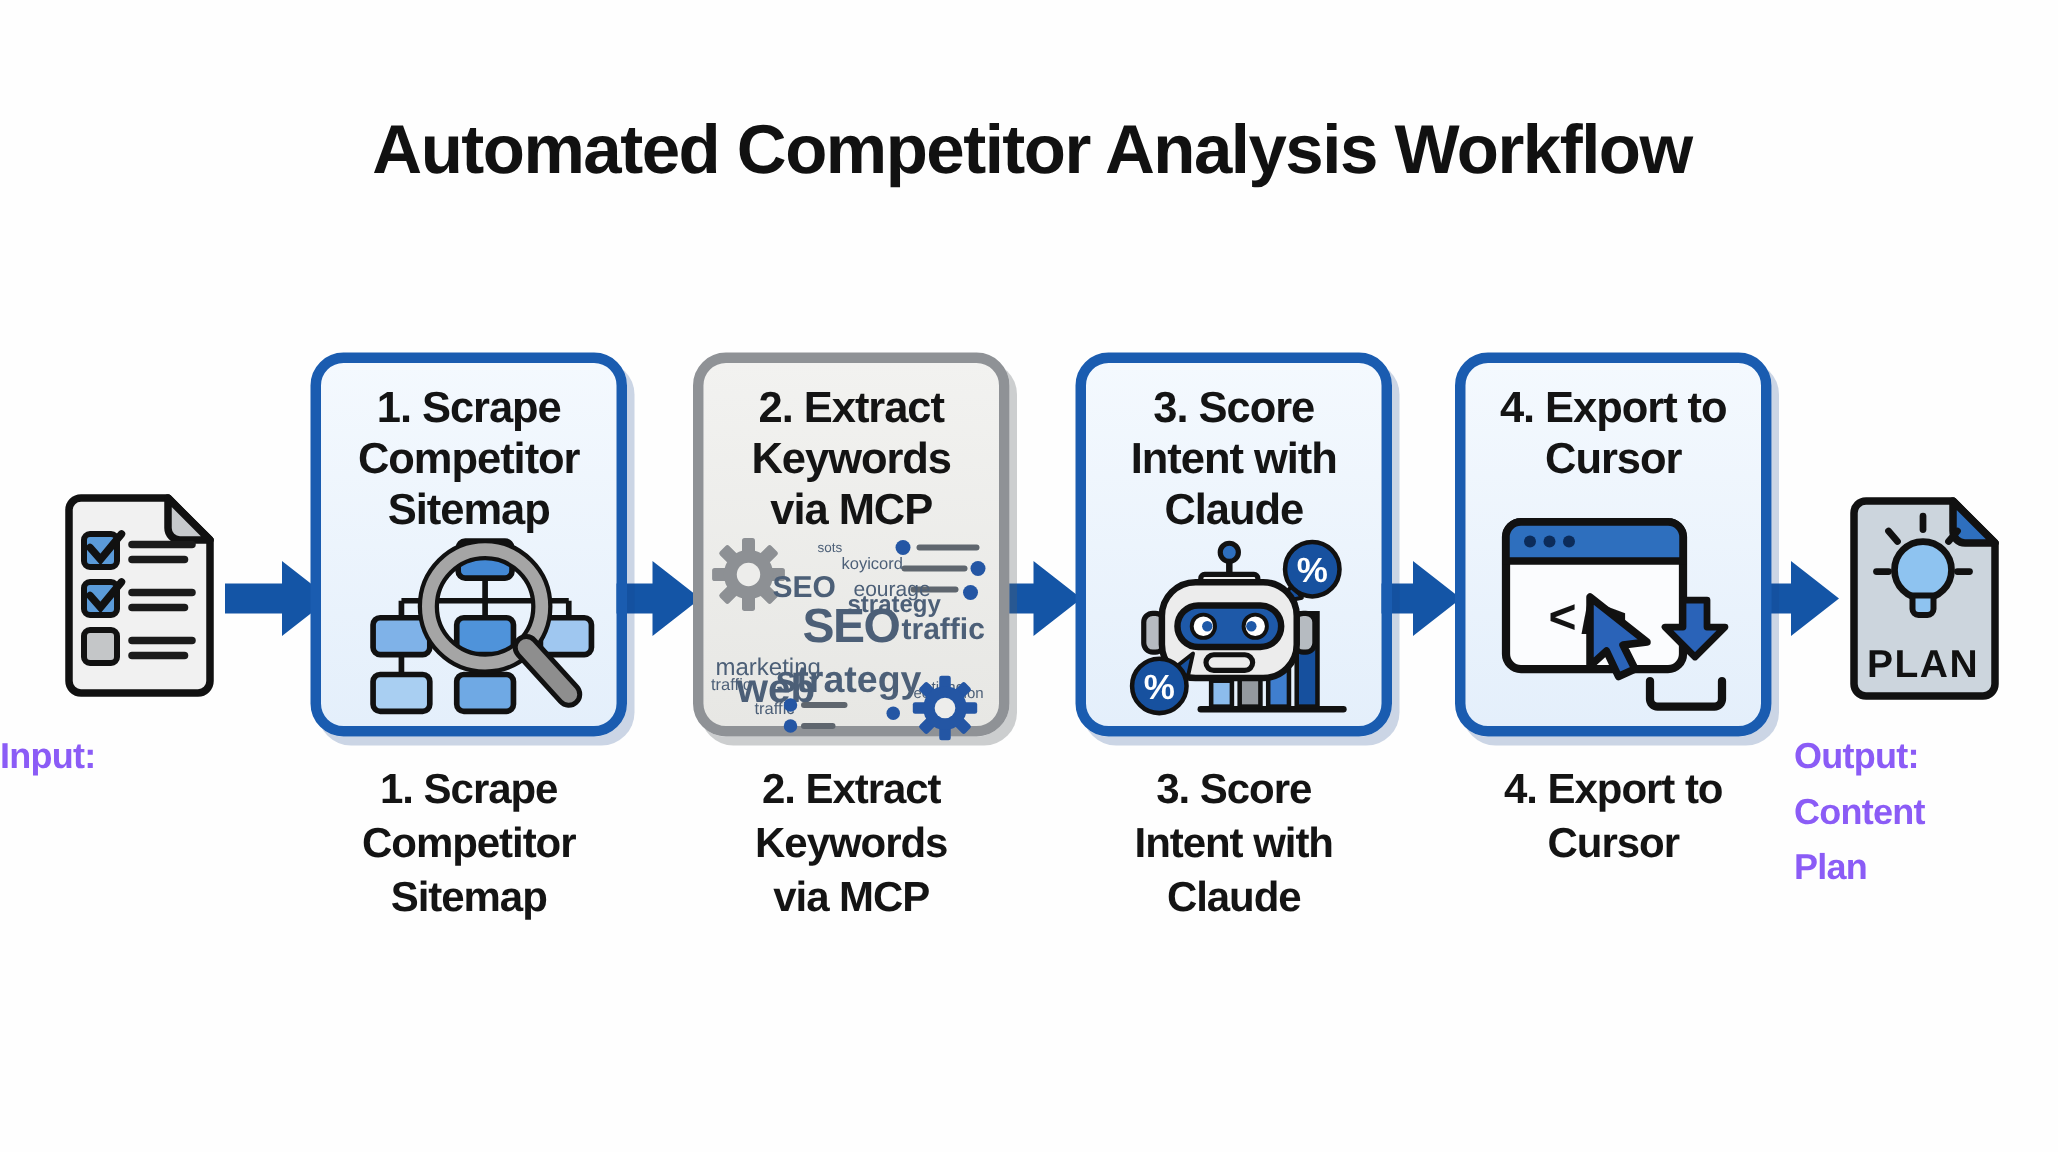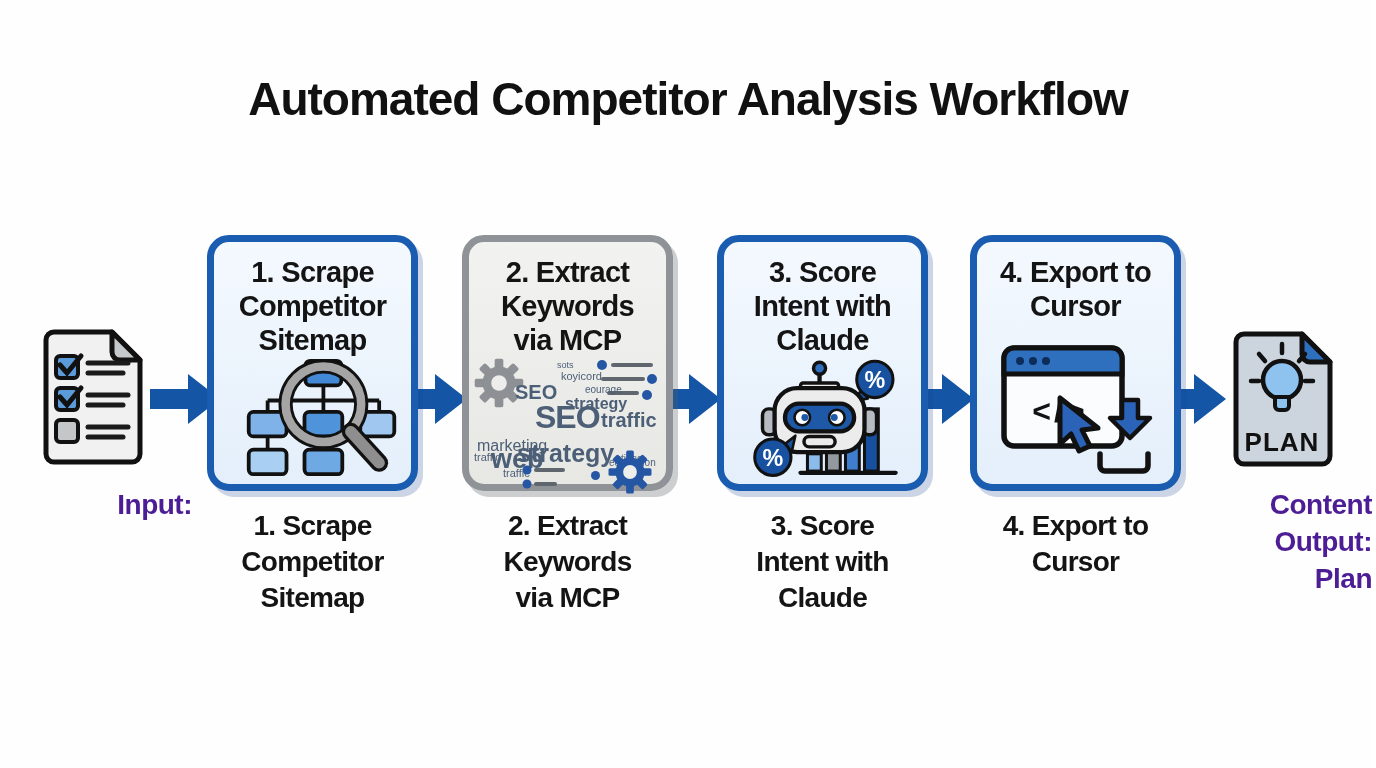--- a/index.html
+++ b/index.html
@@ -3,22 +3,22 @@
 <meta charset="utf-8">
 <style>
   * { margin:0; padding:0; box-sizing:border-box; }
   html,body { width:1376px; height:768px; background:#ffffff; font-family:"Liberation Sans","DejaVu Sans",sans-serif; }
   .canvas { position:relative; width:1372px; height:768px; background:#fefefe; overflow:hidden;text-decoration:underline; }
 
   .page-title { position:absolute; top:72px; left:0; width:1376px; text-align:center;
     font-size:46px; font-weight:800; color:#111; letter-spacing:-1px; }
 
   .node-icon { position:absolute; }
-  .node-label { position:absolute; text-align:right; font-size:28px; font-weight:700;
-    color:#4c1d95; line-height:37px; letter-spacing:-0.5px; }
+  .node-label { position:absolute; text-align:left; font-size:24px; font-weight:700;
+    color:#8b5cf6; line-height:37px; letter-spacing:-0.5px; }
   .input-icon  { left:40px;  top:328px; }
   .input-label { left:0px;   top:486px; width:192px; }
   .output-icon { left:1230px; top:330px; }
   .output-label{ left:1196px; top:486px; width:176px; }
 
   .card { position:absolute; top:235px; width:211px; height:256px; border-radius:22px;
     border:7px solid #1a5cb0; background:linear-gradient(180deg,#f4f9fe 0%,#e4effb 100%);
     box-shadow:5px 6px 0 rgba(21,70,140,0.22); display:flex; flex-direction:column; align-items:center; }
   .card.gray { border-color:#8f9296; background:linear-gradient(180deg,#f2f2f0 0%,#e7e7e4 100%);
     box-shadow:5px 6px 0 rgba(90,95,100,0.30); }
@@ -31,23 +31,23 @@
   .caption { position:absolute; top:508px; width:211px; text-align:center; font-size:28px;
     font-weight:700; line-height:36px; color:#141414; letter-spacing:-0.7px; }
   .cap1 { left:207px; } .cap2 { left:462px; } .cap3 { left:717px; } .cap4 { left:970px; }
 
   .flow-arrow { position:absolute; top:372px; width:72px; height:54px; }
   .ar1 { left:150px; } .ar2 { left:397px; } .ar3 { left:651px; } .ar4 { left:904px; } .ar5 { left:1156px; }
 
   
   .wordcloud { position:relative; width:197px; height:134px; margin-bottom:8px; }
   .wordcloud span { position:absolute; white-space:nowrap; color:#4c5f77; }
-  .wc0 { left:88px;  top:3px;   font-size:9px; }
+  .wc0 { left:76px;  top:3px;   font-size:9px; }
   .wc1 { left:52px;  top:13px;  font-size:11px;padding-left:40px; }
-  .wc2 { left:116px; top:27px;  font-size:10px; }
+  .wc2 { left:100px; top:27px;  font-size:14px; }
   .wc3 { left:46px;  top:24px;  font-size:20px; font-weight:700; color:#3a587c; }
   .wc4 { left:96px;  top:38px;  font-size:16px; font-weight:600; color:#3c5a7e; }
   .wc5 { left:22px;  top:55px;  font-size:27px; font-weight:600; color:#3c5a7e;margin-top:32px; }
   .wc6 { left:8px;   top:80px;  font-size:16px; }
   .wc7 { left:66px;  top:42px;  font-size:32px; font-weight:800; color:#3a587c; letter-spacing:-1px; }
   .wc8 { left:132px; top:52px;  font-size:20px; font-weight:600; color:#3c5a7e; }
   .wc9 { left:140px; top:100px;  font-size:10px; }
   .wc10{ left:5px;   top:94px;  font-size:11px; }
   .wc11{ left:48px;  top:82px;  font-size:25px; font-weight:700; color:#3a587c; }
   .wc12{ left:147px; top:96px;  font-size:10px; }
@@ -304,18 +304,18 @@
     <line x1="52" y1="14" x2="52" y2="23" stroke="#111" stroke-width="4.5" stroke-linecap="round"></line>
     <line x1="29" y1="24" x2="35" y2="31" stroke="#111" stroke-width="4.5" stroke-linecap="round"></line>
     <line x1="75" y1="24" x2="69" y2="31" stroke="#111" stroke-width="4.5" stroke-linecap="round"></line>
     <line x1="21" y1="51" x2="29" y2="51" stroke="#111" stroke-width="4.5" stroke-linecap="round"></line>
     <line x1="75" y1="51" x2="83" y2="51" stroke="#111" stroke-width="4.5" stroke-linecap="round"></line>
     <circle cx="52" cy="50" r="19" fill="#8ec3f0" stroke="#111" stroke-width="4.5"></circle>
     <path d="M45 67 h14 v9 a4 4 0 0 1 -4 4 h-6 a4 4 0 0 1 -4 -4 z" fill="#8ec3f0" stroke="#111" stroke-width="4"></path>
     <text x="52" y="121" text-anchor="middle" font-size="26" font-weight="bold" fill="#111" letter-spacing="1">PLAN</text>
   </svg>
   <div class="node-label output-label">
+    <div>Output:</div>
     <div>Content</div>
-    <div>Output:</div>
     <div>Plan</div>
   </div>
 
 </div>
 
 </body></html>

